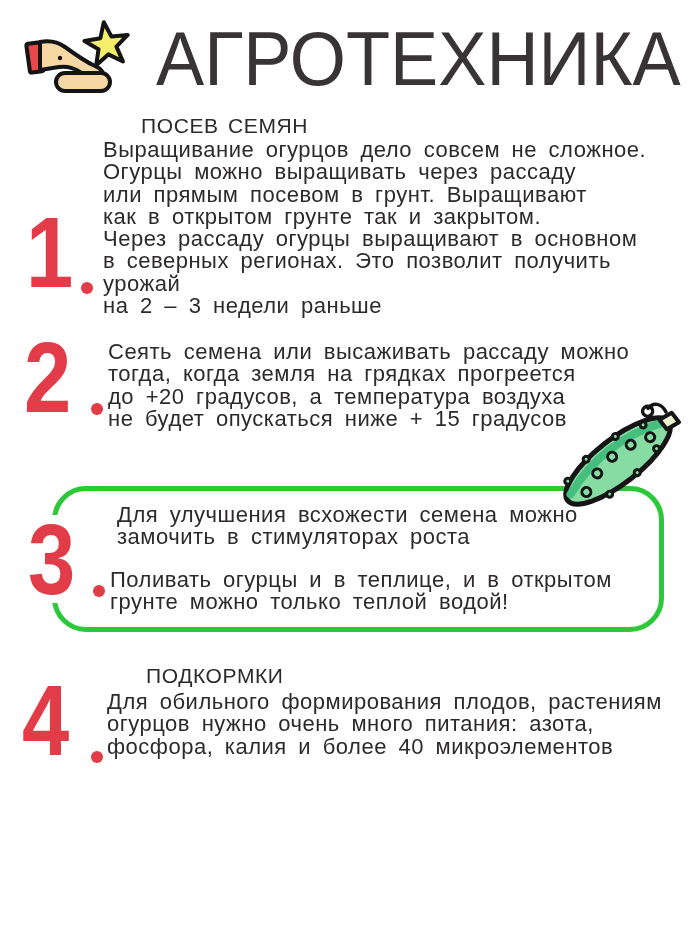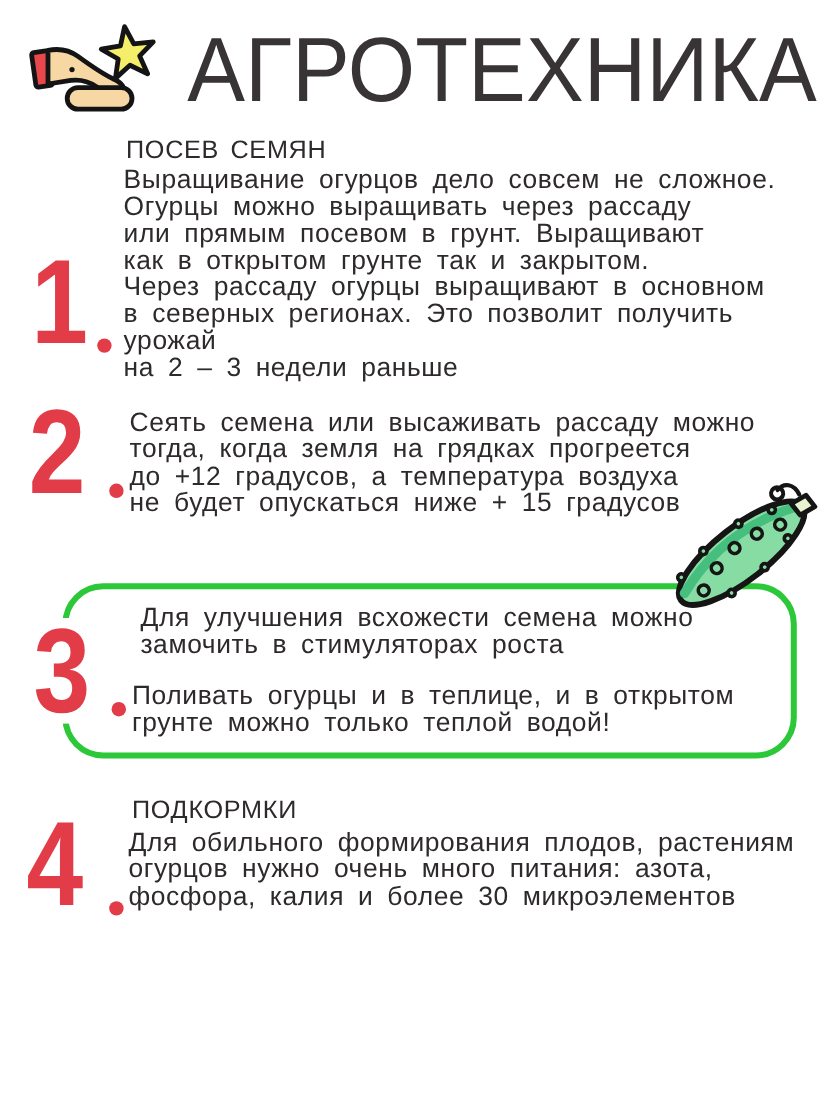--- a/index.html
+++ b/index.html
@@ -7,21 +7,21 @@
     position:relative;width:700px;height:933px;background:#ffffff;overflow:hidden;
     font-family:"Liberation Sans",sans-serif;color:#2e2a2b;text-decoration:underline;
   }
   .title{
     position:absolute;left:156px;top:21px;margin:0;
     font-size:76px;font-weight:normal;line-height:1;color:#383334;
     letter-spacing:0px;transform:scaleX(0.95);transform-origin:left top;white-space:nowrap;
   }
   .sec-heading{
     position:absolute;font-size:21px;line-height:24px;color:#2e2a2b;
-    letter-spacing:0.6px;word-spacing:3px;white-space:nowrap;
+    letter-spacing:0.6px;word-spacing:3px;white-space:nowrap;margin-left:36px;
   }
   .para{
     position:absolute;font-size:22px;line-height:22.3px;color:#2e2a2b;
     letter-spacing:0.5px;word-spacing:5px;white-space:pre-line;
   }
   .num{
     position:absolute;font-size:100px;line-height:1;font-weight:bold;color:#e23c48;
     transform:scaleX(0.85);transform-origin:left top;z-index:3;
   }
   .dot{
@@ -58,21 +58,21 @@
 или прямым посевом в грунт. Выращивают
 как в открытом грунте так и закрытом.
 Через рассаду огурцы выращивают в основном
 в северных регионах. Это позволит получить урожай
 на 2 – 3 недели раньше</div>
   <div class="num" style="left:26px;top:202px">1</div>
   <div class="dot" style="left:81px;top:282px"></div>
 
   <div class="para" style="left:108px;top:341px;width:560px">Сеять семена или высаживать рассаду можно
 тогда, когда земля на грядках прогреется
-до +12 градусов, а температура воздуха
+до +20 градусов, а температура воздуха
 не будет опускаться ниже + 15 градусов</div>
   <div class="num" style="left:24px;top:327px">2</div>
   <div class="dot" style="left:91px;top:403px"></div>
 
   <div class="rec-box"></div>
   <div class="border-gap"></div>
   <div class="para" style="left:110px;top:569px;width:540px;z-index:2">Поливать огурцы и в теплице, и в открытом
 грунте можно только теплой водой!</div>
   <div class="para" style="left:117px;top:504px;width:520px;z-index:2">Для улучшения всхожести семена можно
 замочить в стимуляторах роста</div>
@@ -101,17 +101,17 @@
       </g>
       <path d="M130,78 L144,80 L144,92 L130,90 Z" fill="#e8f3d2" stroke="#151515" stroke-width="4" stroke-linejoin="round"></path>
       <path d="M140,76 C142,66 136,60 128,62" fill="none" stroke="#151515" stroke-width="3.5" stroke-linecap="round"></path>
       <circle cx="126" cy="64" r="5" fill="none" stroke="#151515" stroke-width="3.5"></circle>
     </g>
   </svg>
 
   <div class="sec-heading" style="left:110px;top:664px">ПОДКОРМКИ</div>
   <div class="para" style="left:107px;top:691px;width:580px">Для обильного формирования плодов, растениям
 огурцов нужно очень много питания: азота,
-фосфора, калия и более 30 микроэлементов</div>
+фосфора, калия и более 40 микроэлементов</div>
   <div class="num" style="left:22px;top:670px">4</div>
   <div class="dot" style="left:91px;top:751px"></div>
 
 </div>
 
 </body></html>

